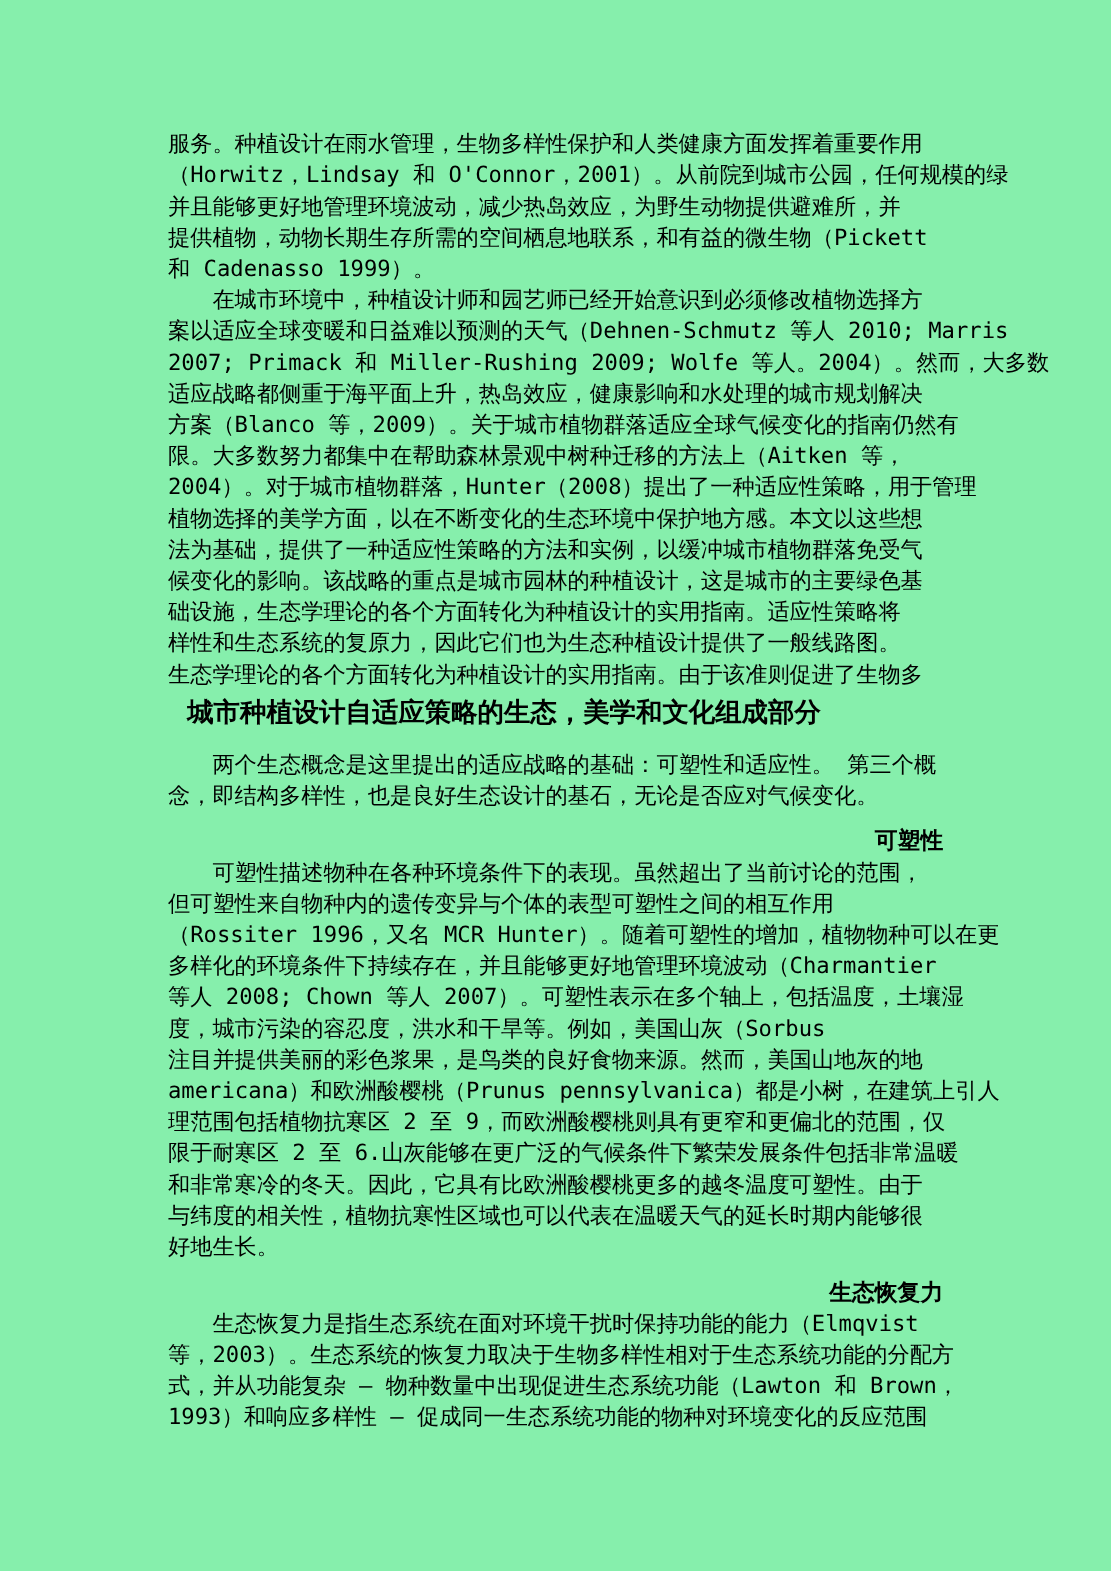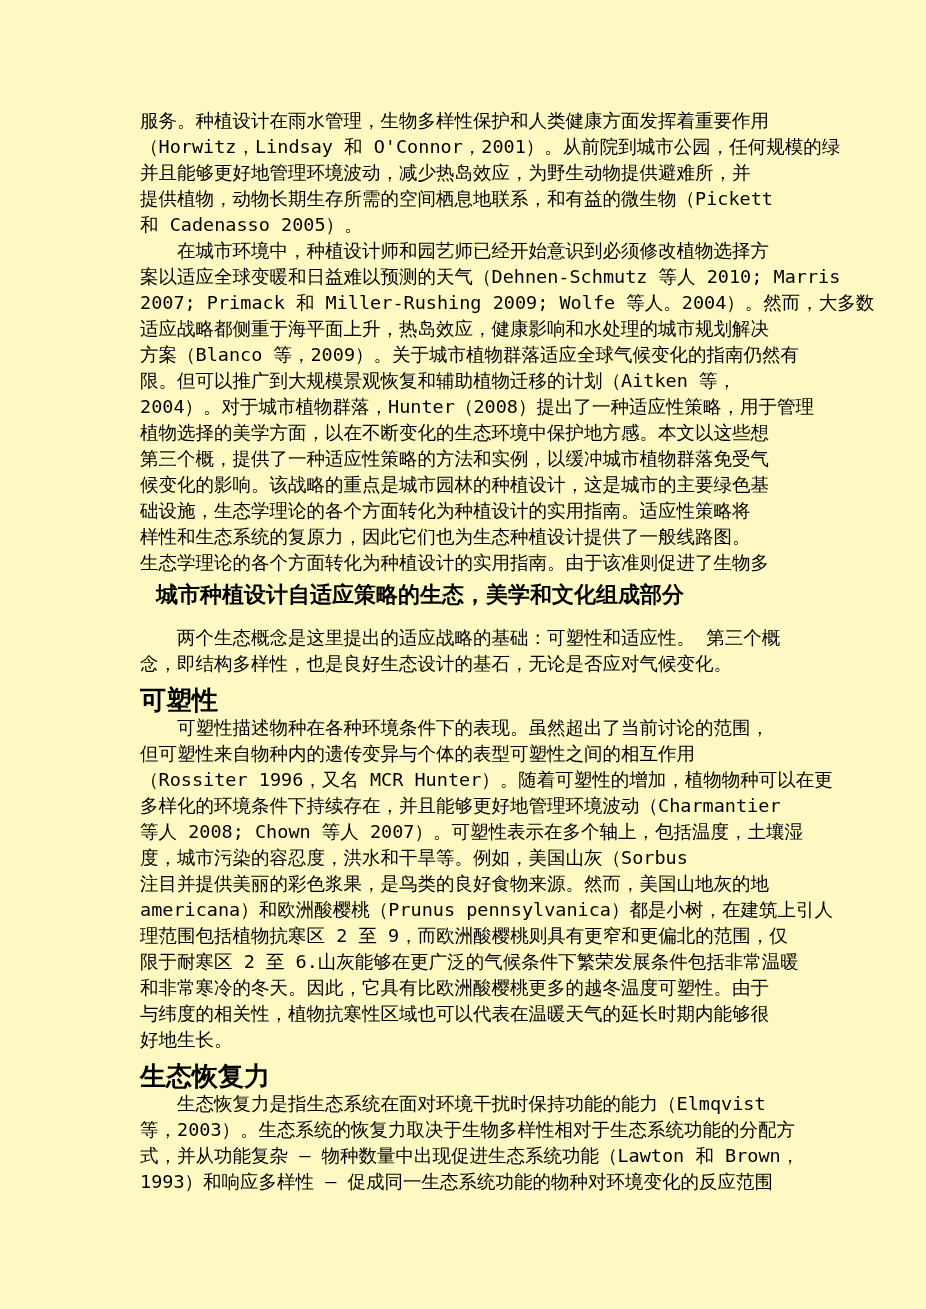--- a/index.html
+++ b/index.html
@@ -5,21 +5,21 @@
   html, body {
     margin: 0;
     padding: 0;
     background: #ffffff;
   }
   .page {
     position: relative;
     width: 926px;
     height: 1309px;
     margin: 0 auto;
-    background: #fef9c3;
+    background: #86efac;
     overflow: hidden;
     box-sizing: border-box;
     padding: 108px 140px 0 140px;
     color: #000000;
   }
   .doc-body {
     width: 646px;
   }
   .para {
     margin: 0;
@@ -39,50 +39,51 @@
     margin: 4px 0 15px 16px;
     font-family: "DejaVu Sans", "Liberation Sans", sans-serif;
     font-weight: 700;
     font-size: 22px;
     line-height: 30px;
     color: #000000;
     white-space: pre;
   }
   .subheading {
     margin: 12px 0 0 0;
-    font-family: Liberation Mono, monospace;
+    font-family: Liberation Sans, sans-serif;
     font-weight: 700;
-    font-size: 26px;
+    font-size: 19px;
     line-height: 26px;
     color: #000000;
     white-space: pre;
+    text-align: right;
   }
 </style>
 </head>
 <body>
 
 <div class="page">
   <div class="doc-body">
       <div class="para">
         <div class="line">服务。种植设计在雨水管理，生物多样性保护和人类健康方面发挥着重要作用</div>
         <div class="line">（Horwitz，Lindsay 和 O'Connor，2001）。从前院到城市公园，任何规模的绿</div>
         <div class="line">并且能够更好地管理环境波动，减少热岛效应，为野生动物提供避难所，并</div>
         <div class="line">提供植物，动物长期生存所需的空间栖息地联系，和有益的微生物（Pickett</div>
-        <div class="line">和 Cadenasso 2005）。</div>
+        <div class="line">和 Cadenasso 1999）。</div>
       </div>
       <div class="para indent">
         <div class="line">在城市环境中，种植设计师和园艺师已经开始意识到必须修改植物选择方</div>
         <div class="line">案以适应全球变暖和日益难以预测的天气（Dehnen-Schmutz 等人 2010; Marris</div>
         <div class="line">2007; Primack 和 Miller-Rushing 2009; Wolfe 等人。2004）。然而，大多数</div>
         <div class="line">适应战略都侧重于海平面上升，热岛效应，健康影响和水处理的城市规划解决</div>
         <div class="line">方案（Blanco 等，2009）。关于城市植物群落适应全球气候变化的指南仍然有</div>
-        <div class="line">限。但可以推广到大规模景观恢复和辅助植物迁移的计划（Aitken 等，</div>
+        <div class="line">限。大多数努力都集中在帮助森林景观中树种迁移的方法上（Aitken 等，</div>
         <div class="line">2004）。对于城市植物群落，Hunter（2008）提出了一种适应性策略，用于管理</div>
         <div class="line">植物选择的美学方面，以在不断变化的生态环境中保护地方感。本文以这些想</div>
-        <div class="line">第三个概，提供了一种适应性策略的方法和实例，以缓冲城市植物群落免受气</div>
+        <div class="line">法为基础，提供了一种适应性策略的方法和实例，以缓冲城市植物群落免受气</div>
         <div class="line">候变化的影响。该战略的重点是城市园林的种植设计，这是城市的主要绿色基</div>
         <div class="line">础设施，生态学理论的各个方面转化为种植设计的实用指南。适应性策略将</div>
         <div class="line">样性和生态系统的复原力，因此它们也为生态种植设计提供了一般线路图。</div>
         <div class="line">生态学理论的各个方面转化为种植设计的实用指南。由于该准则促进了生物多</div>
       </div>
       <div class="heading">城市种植设计自适应策略的生态，美学和文化组成部分</div>
       <div class="para indent">
         <div class="line">两个生态概念是这里提出的适应战略的基础：可塑性和适应性。 第三个概</div>
         <div class="line">念，即结构多样性，也是良好生态设计的基石，无论是否应对气候变化。</div>
       </div>

